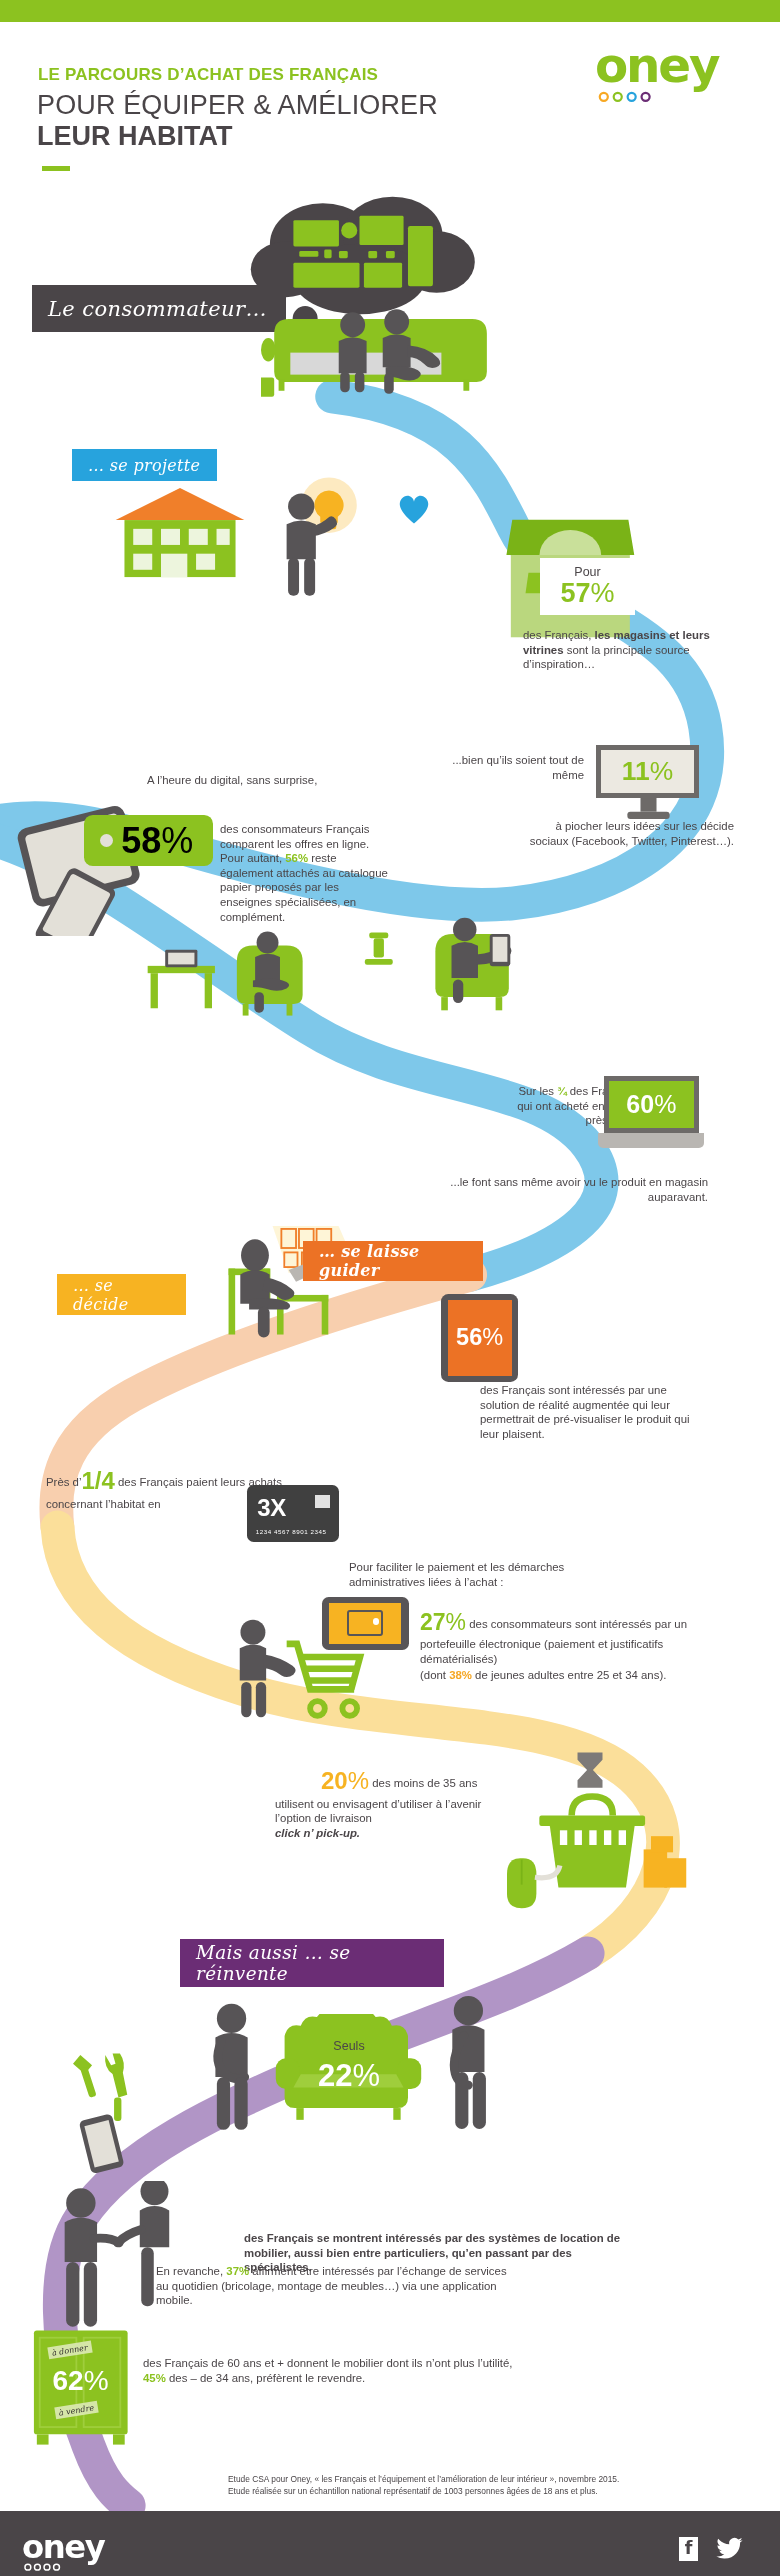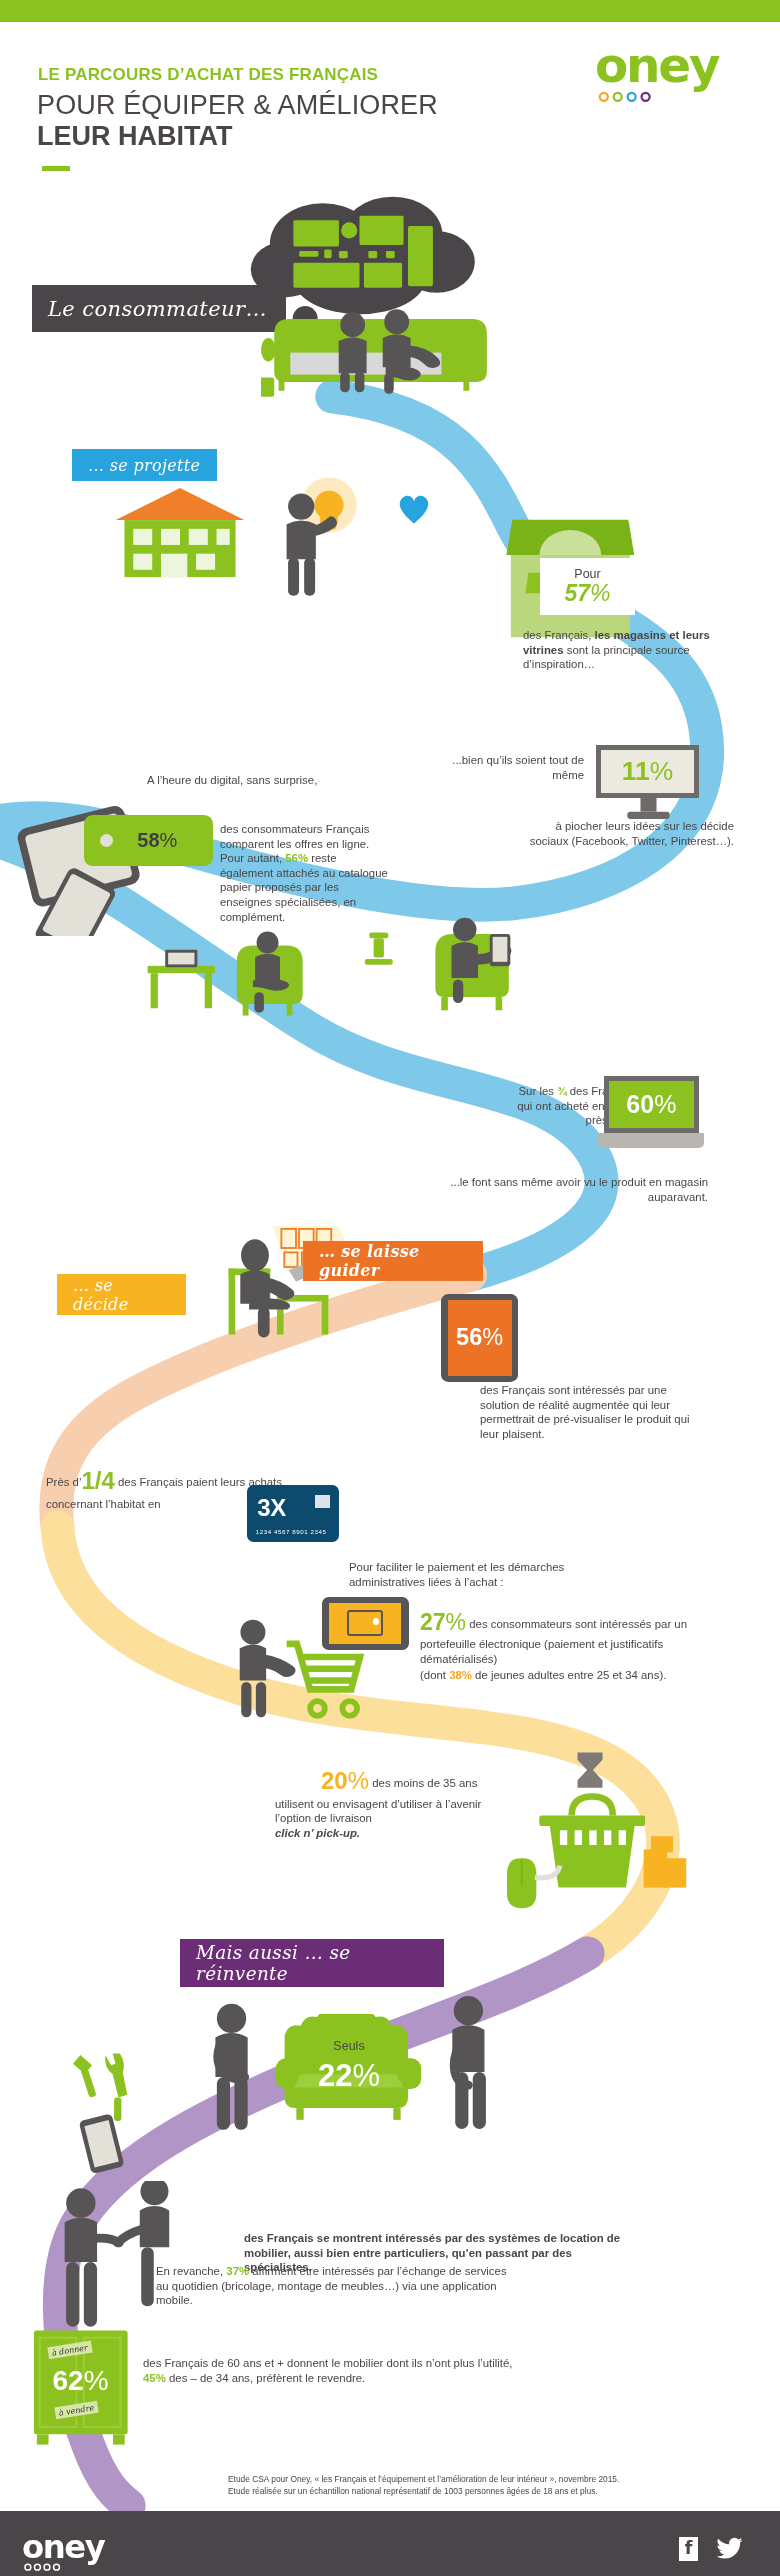--- a/index.html
+++ b/index.html
@@ -66,40 +66,40 @@
   #b-reinvente{left:180px;top:1939px;width:264px;height:48px;background:#6b2d75;font-size:18.4px;}
 
   
   .body-txt{font-size:11.4px;color:#4a4548;}
   #shop-box{
     left:540px;top:558px;width:95px;height:57px;
     background:#ffffff;
     display:flex;flex-direction:column;align-items:center;justify-content:center;
   }
   #shop-pour{font-size:12.5px;color:#4a4548;line-height:1;}
-  #shop-57{font-size:23px;color:#8cc220;font-weight:bold;line-height:1.05;font-style:italic;}
+  #shop-57{font-size:27px;color:#8cc220;font-weight:bold;line-height:1.05;}
   #shop-57 .pp{font-weight:normal;}
   #t57{left:523px;top:628px;width:213px;}
 
   
   #m11-txt{left:441px;top:753px;width:143px;text-align:right;}
   #m11-screen{left:596px;top:745px;width:103px;height:53px;background:#ece9e1;border:5.1px solid #6d6a68;box-sizing:border-box;display:flex;align-items:center;justify-content:center;}
   #m11-num{font-size:26.4px;color:#8cc220;font-weight:bold;}
   #m11-num .pp{font-weight:normal;}
   #m11-sub{left:514px;top:819px;width:220px;text-align:right;}
 
   
   #t58-intro{left:147px;top:773px;width:206px;}
   #tag58{
     left:84px;top:815px;width:129px;height:51px;
     background:#8cc220;border-radius:8.8px;
     display:flex;align-items:center;justify-content:center;
   }
   #tag58 .hole{position:absolute;left:16px;top:19px;width:13.2px;height:13.2px;border-radius:50%;background:#e3e0d8;}
-  #tag58-num{font-size:20px;color:#404040;font-weight:bold;padding-left:17.6px;text-align:center;}
+  #tag58-num{font-size:36px;color:#000000;font-weight:bold;padding-left:17.6px;text-align:center;}
   #tag58-num .pp{font-weight:normal;}
   #t58{left:220px;top:822px;width:169px;}
 
   
   #t60{left:415px;top:1084px;width:220px;text-align:right;}
   #lap60{left:598px;top:1076px;width:106px;height:70px;}
   #lap60-screen{position:absolute;left:5.9px;top:0;width:95px;height:57px;background:#8cc220;border:5.1px solid #6d6a68;box-sizing:border-box;display:flex;align-items:center;justify-content:center;}
   #lap60-num{font-size:25px;color:#ffffff;font-weight:bold;}
   #lap60-num .pp{font-weight:normal;}
   #lap60-base{position:absolute;left:0;top:57px;width:106px;height:14.7px;background:#b9b6b2;border-radius:0 0 5.1px 5.1px;}
@@ -108,21 +108,21 @@
   
   #tab56{left:441px;top:1294px;width:77px;height:88px;background:#585557;border-radius:7.3px;}
   #tab56-screen{position:absolute;left:6.6px;top:5.9px;width:64px;height:76px;background:#ec7225;display:flex;align-items:center;justify-content:center;}
   #tab56-num{font-size:23.5px;color:#ffffff;font-weight:bold;}
   #tab56-num .pp{font-weight:normal;}
   #t56{left:480px;top:1383px;width:220px;}
 
   
   #t14{left:46px;top:1466px;width:250px;}
   #num14{font-size:24px;color:#8cc220;font-weight:bold;vertical-align:-2.9px;}
-  #card3x{left:247px;top:1485px;width:92px;height:57px;background:#0c4a6e;border-radius:6.6px;}
+  #card3x{left:247px;top:1485px;width:92px;height:57px;background:#404040;border-radius:6.6px;}
   #card3x-label{position:absolute;left:10.3px;top:8.8px;font-size:24px;font-weight:bold;color:#ffffff;letter-spacing:-.02em;}
   #card3x-chip{position:absolute;right:9.5px;top:10.3px;width:14.7px;height:12.5px;background:#ffffff;opacity:.85;}
   #card3x-num{position:absolute;left:8.8px;bottom:6.6px;font-size:6.2px;color:#ffffff;letter-spacing:.09em;}
 
   
   #t27-intro{left:349px;top:1560px;width:264px;}
   #wal27{left:322px;top:1597px;width:87px;height:53px;background:#585557;border-radius:6.6px;}
   #wal27-screen{position:absolute;left:7.3px;top:5.9px;width:72px;height:41px;background:#f7b322;display:flex;align-items:center;justify-content:center;}
   #wal27-wallet{width:32px;height:22px;border:2.9px solid #585557;border-radius:2.9px;position:relative;}
   #wal27-wallet:after{content:"";position:absolute;right:2.2px;top:5.9px;width:6.6px;height:6.6px;border-radius:50%;background:#ffffff;}

